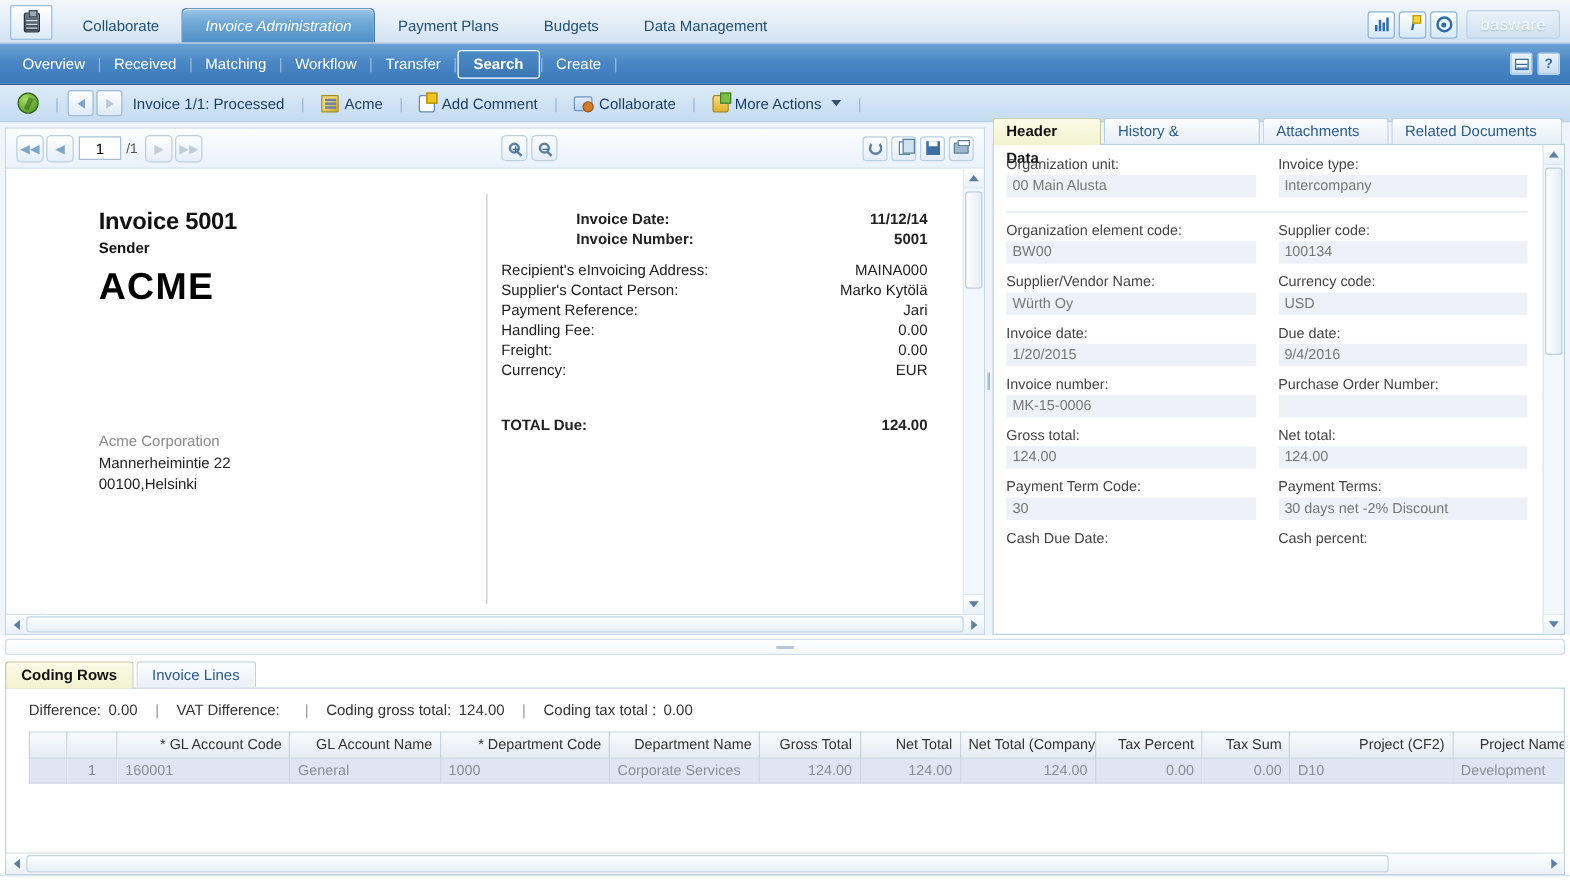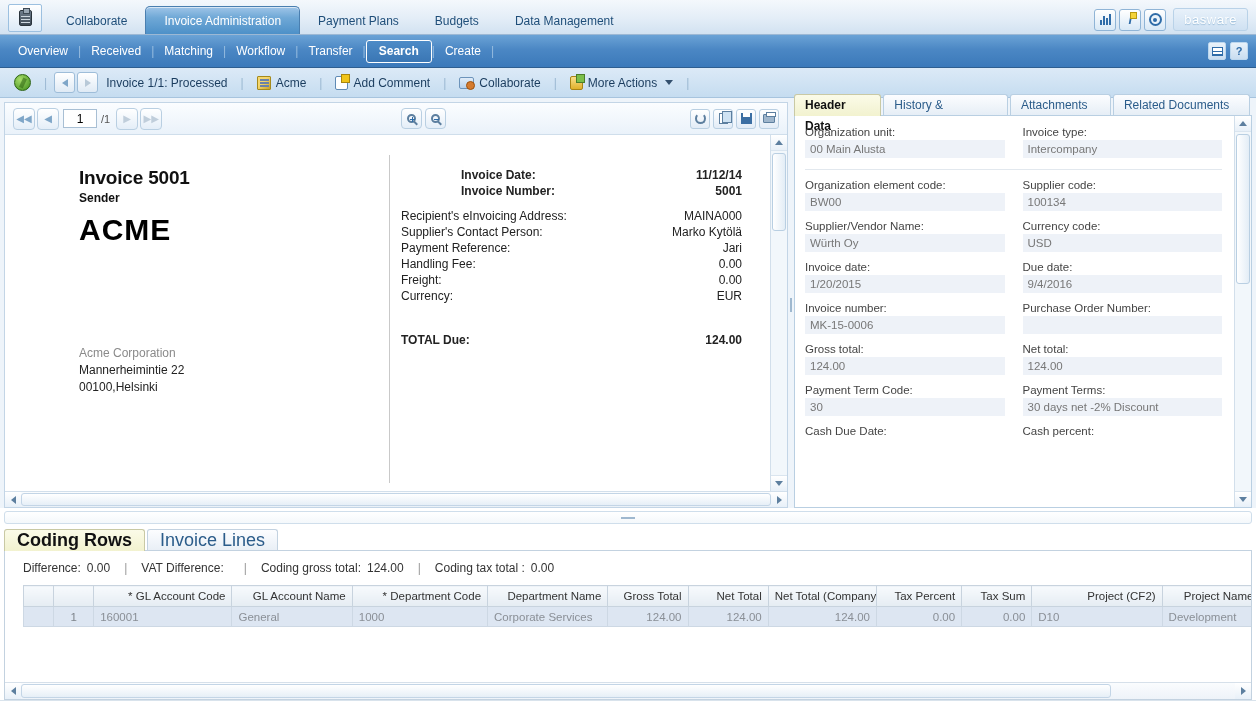--- a/index.html
+++ b/index.html
@@ -64,20 +64,21 @@
     cursor: default;
     border-radius: 5px 5px 0 0;
   }
   .maintab.active {
     background: linear-gradient(to bottom,#9fc5e8 0%, #6fa8d6 40%, #4d90c8 100%);
     color: #ffffff;
     border: 1px solid #4a7fb0;
     border-bottom: none;
     height: 28px; line-height: 29px;
     box-shadow: inset 0 1px 0 rgba(255,255,255,.6);
+    font-style: italic;
   }
   .topright {
     margin-left: auto;
     display: flex; align-items: center;
     gap: 3px;
     padding-right: 8px;
     position: relative; top: -3px;
   }
   .tr-btn {
     width: 22px; height: 22px;
@@ -417,21 +418,21 @@
   .hsplitter .grip { width:14px; height:2px; border-top:1px solid #9fb8cf; border-bottom:1px solid #9fb8cf; }
 
   
   .bottom {
     margin: 4px 4px 0 4px;
     height: 172px;
     display:flex; flex-direction:column;
   }
   .bottomtabs { display:flex; align-items:flex-end; height: 22px; }
   .btab {
-    height:21px;line-height:20px;padding:0 12px;font-size:18px;
+    height:21px;line-height:20px;padding:0 12px;font-size:12px;
     border:1px solid #c3d2e0;border-bottom:none;
     background:linear-gradient(to bottom,#fcfdff,#e9eff6);
     color:#2b5c8a;margin-right:2px;border-radius:3px 3px 0 0;
   }
   .btab.active {
     background: linear-gradient(to bottom,#fbfbe8,#f2f2cf);
     color:#111;font-weight:bold;border-color:#c9c9a4;
     height:22px;line-height:21px;position:relative;top:1px;
   }
   .bottompanel {

